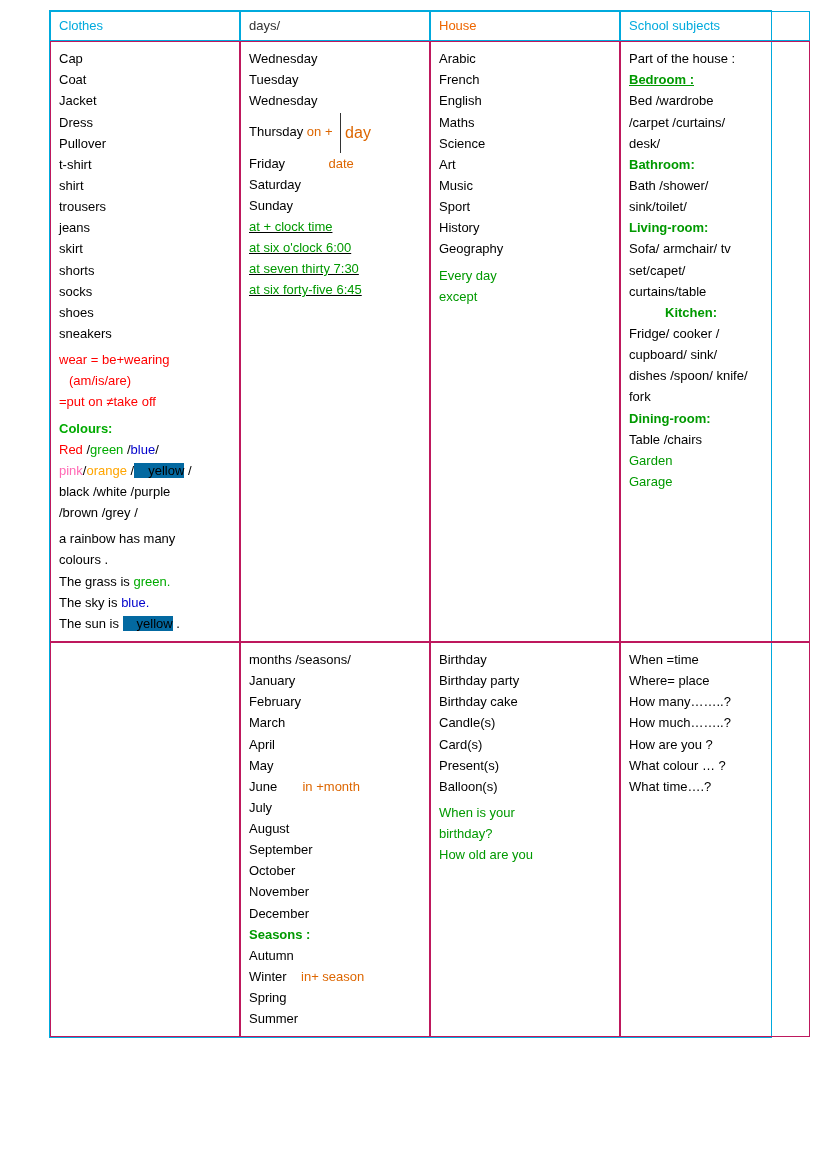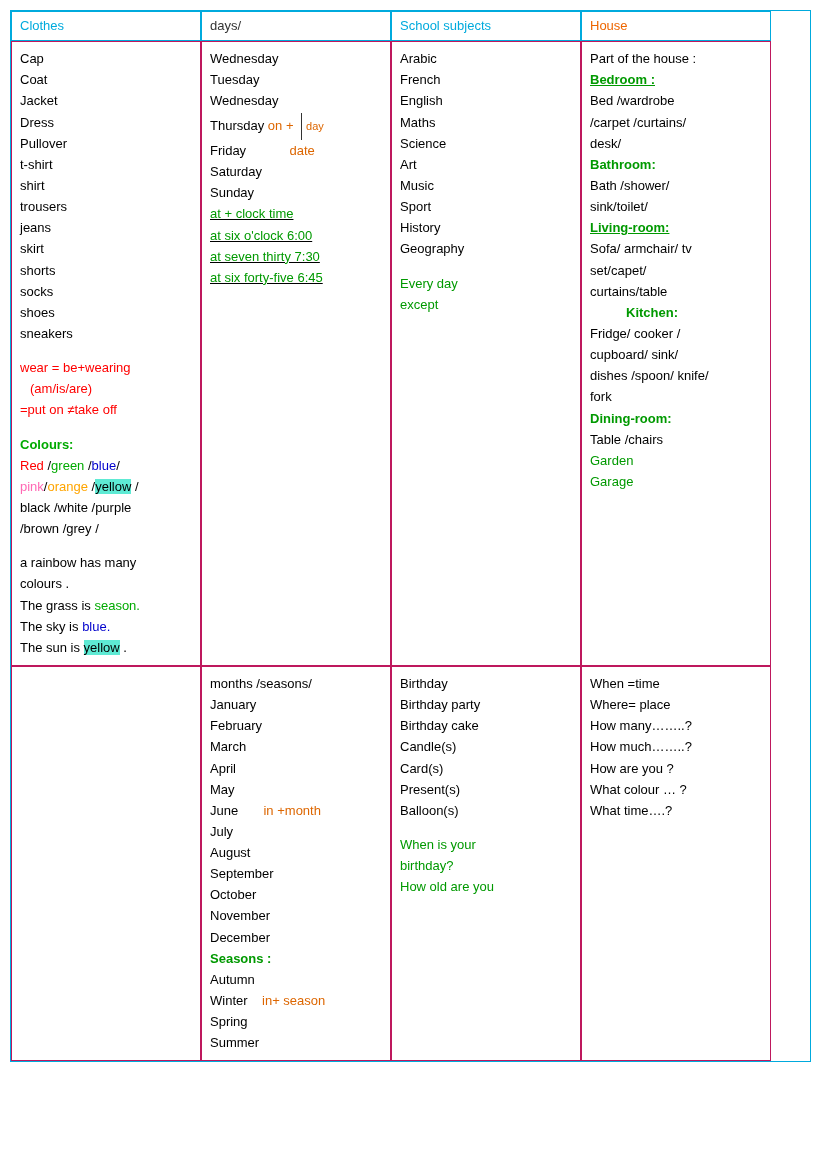--- a/index.html
+++ b/index.html
@@ -6,21 +6,21 @@
     body {
       font-family: Arial, sans-serif;
       font-size: 13px;
       background: white;
       display: flex;
       justify-content: center;
       align-items: flex-start;
       padding: 10px;
     }
     .table-container {
-      width: 801px;
+      width: 723px;
       border: 1.5px solid #00aadd;
     }
     .grid {
       display: grid;
       grid-template-columns: 190px 190px 190px 190px;
       width: 100%;
     }
     .cell {
       border: 1px solid #be185d;
       padding: 6px 8px;
@@ -34,39 +34,39 @@
     }
     .col1-header { color: #00aadd; }
     .col2-header { color: #333; }
     .col3-header { color: #00aadd; }
     .col4-header { color: #ee6600; }
 
     .green { color: #00aa00; }
     .blue { color: #0000cc; }
     .red { color: red; }
     .orange { color: orange; }
-    .yellow-bg { background-color: #5eead4; }
+    .yellow-bg { background-color: #0369a1; padding-left: 14px; }
 
     .note-orange { color: #dd6600; font-style: normal; }
     .note-green { color: #009900; }
 
     p { margin: 1px 0; }
-    .section-gap { margin-top: 14px; }
+    .section-gap { margin-top: 6px; }
     .indent { padding-left: 10px; }
   </style>
 </head>
 <body>
 
 <div class="table-container">
   <div class="grid">
 
     <div class="cell header-cell col1-header">Clothes</div>
     <div class="cell header-cell col2-header">days/</div>
+    <div class="cell header-cell col4-header">House</div>
     <div class="cell header-cell col3-header">School subjects</div>
-    <div class="cell header-cell col4-header">House</div>
 
     <div class="cell">
       <p>Cap</p>
       <p>Coat</p>
       <p>Jacket</p>
       <p>Dress</p>
       <p>Pullover</p>
       <p>t-shirt</p>
       <p>shirt</p>
       <p>trousers</p>
@@ -83,32 +83,32 @@
       <p>
         <span class="red">Red </span>/<span class="green">green </span>/<span class="blue">blue</span>/
       </p>
       <p>
         <span style="color:#ff69b4;">pink</span>/<span class="orange">orange </span>/<span class="yellow-bg">yellow</span> /
       </p>
       <p>black  /white /purple</p>
       <p>/brown /grey /</p>
       <p class="section-gap">a rainbow  has many</p>
       <p>colours .</p>
-      <p>The grass is <span class="green">season.</span></p>
+      <p>The grass is <span class="green">green.</span></p>
       <p>The sky is <span class="blue">blue.</span></p>
       <p>The sun is <span class="yellow-bg">yellow</span> .</p>
     </div>
 
     <div class="cell">
       <p>Wednesday</p>
       <p>Tuesday</p>
       <p>Wednesday</p>
       <p style="position:relative;">
         Thursday <span class="note-orange">on +</span>
-        <span style="display:inline-block; margin-left:4px; border-left: 1.5px solid #333; padding-left:4px; line-height:2.5; vertical-align:middle; font-size:11px;">
+        <span style="display:inline-block; margin-left:4px; border-left: 1.5px solid #333; padding-left:4px; line-height:2.5; vertical-align:middle; font-size:16px;">
           <span class="note-orange">day</span><br>
         </span>
       </p>
       <p>
         Friday &nbsp;&nbsp;&nbsp;&nbsp;&nbsp;&nbsp;&nbsp;&nbsp;&nbsp;&nbsp; <span class="note-orange">date</span>
       </p>
       <p>Saturday</p>
       <p>Sunday</p>
       <div style="text-decoration:underline;">
         <p><span class="note-green">at + clock time</span></p>
@@ -135,21 +135,21 @@
 
     <div class="cell">
       <p>Part of the house :</p>
       <p><span class="note-green" style="font-weight:bold;text-decoration:underline;">Bedroom :</span></p>
       <p>Bed /wardrobe</p>
       <p>/carpet /curtains/</p>
       <p>desk/</p>
       <p><span class="note-green" style="font-weight:bold;">Bathroom:</span></p>
       <p>Bath /shower/</p>
       <p>sink/toilet/</p>
-      <p><span class="note-green" style="font-weight:bold;text-decoration:underline;">Living-room:</span></p>
+      <p><span class="note-green" style="font-weight:bold;">Living-room:</span></p>
       <p>Sofa/ armchair/ tv</p>
       <p>set/capet/</p>
       <p>curtains/table</p>
       <p><span class="note-green" style="font-weight:bold;padding-left:36px;">Kitchen:</span></p>
       <p>Fridge/ cooker /</p>
       <p>cupboard/ sink/</p>
       <p>dishes /spoon/ knife/</p>
       <p>fork</p>
       <p><span class="note-green" style="font-weight:bold;">Dining-room:</span></p>
       <p>Table /chairs</p>

